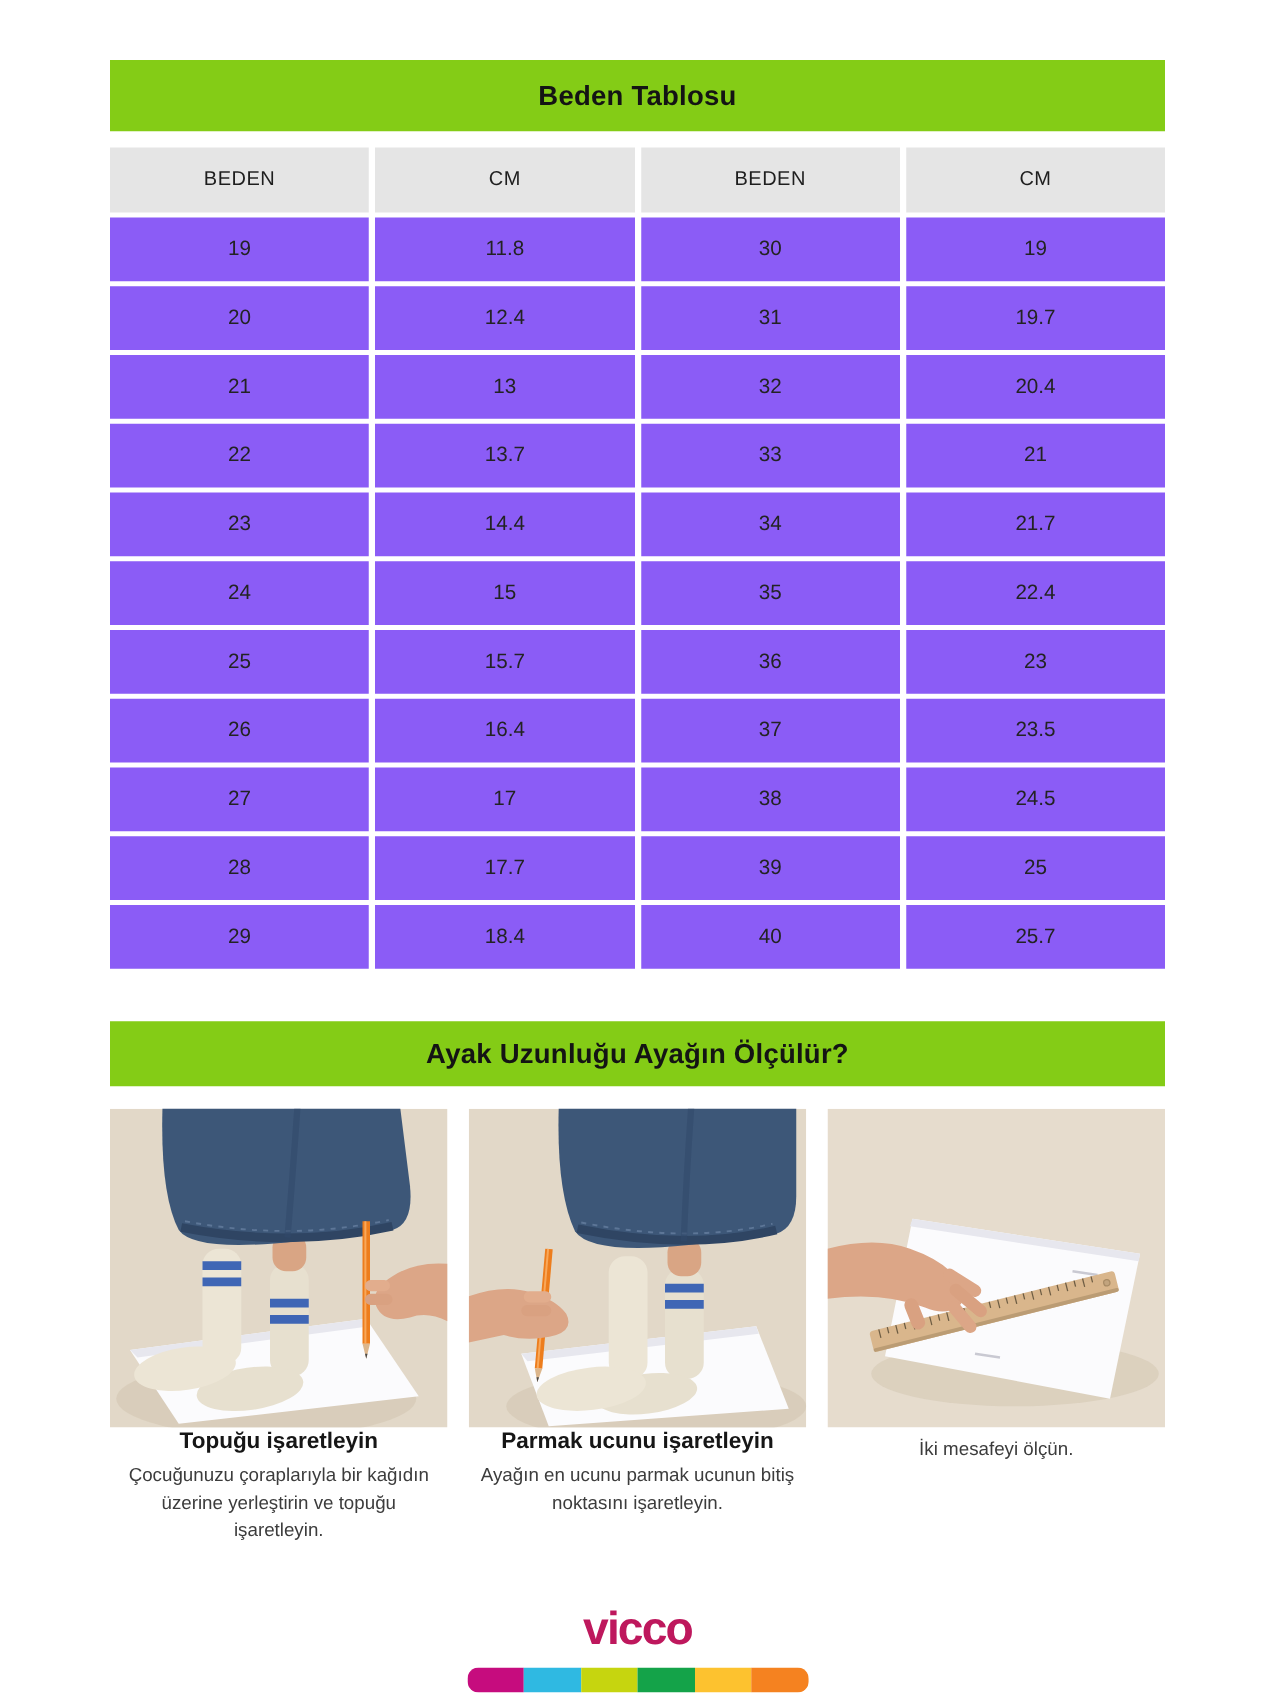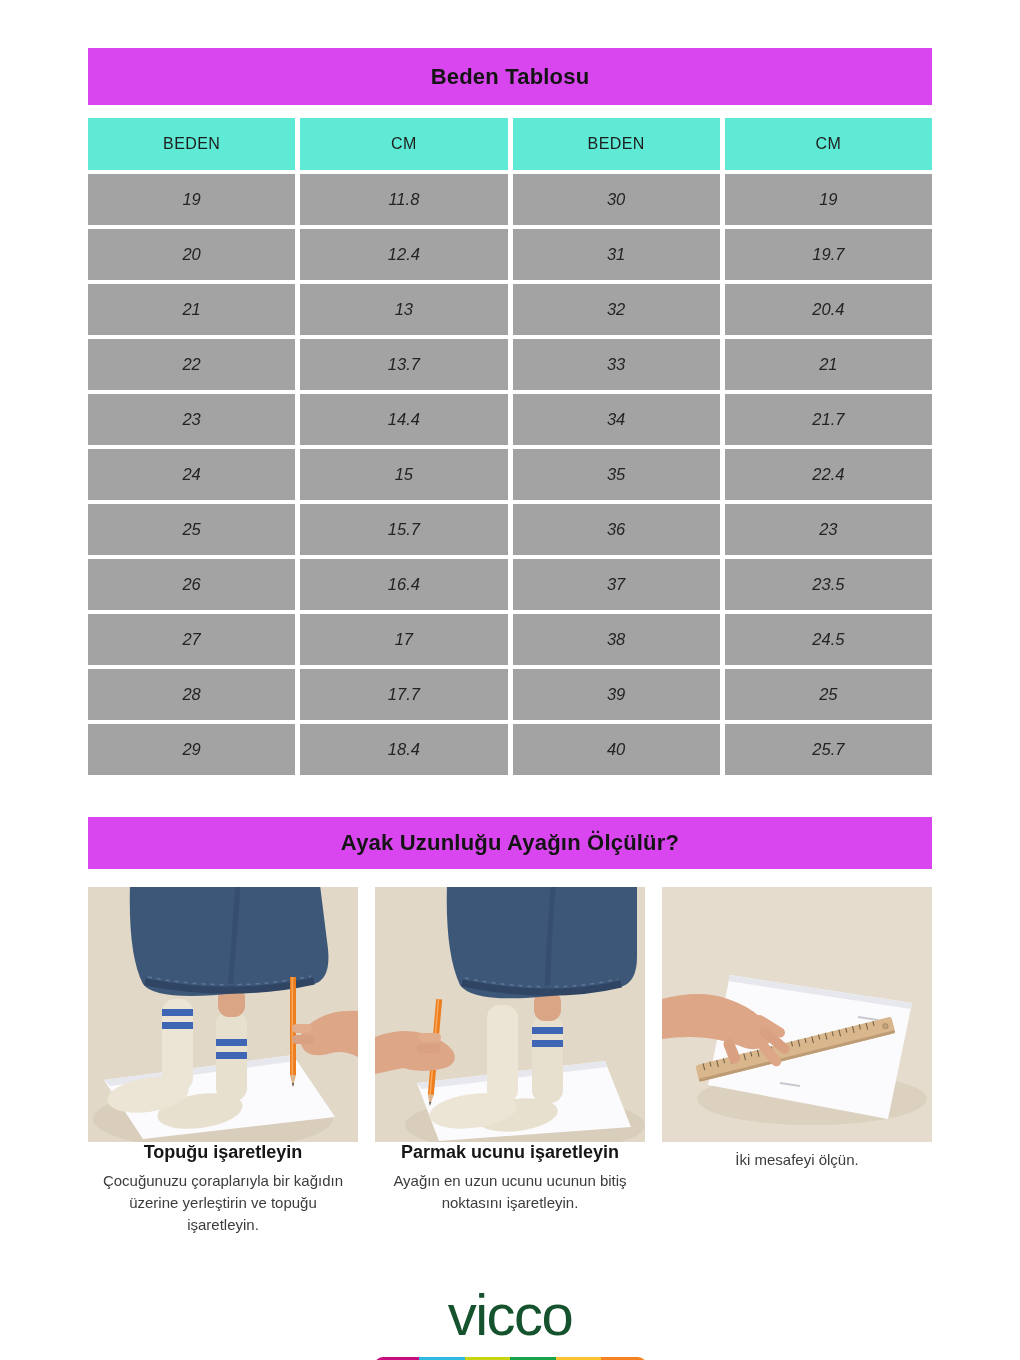--- a/index.html
+++ b/index.html
@@ -1,42 +1,42 @@
 <!DOCTYPE html>
 <html><head>
 <meta charset="utf-8">
 <style>
   * { margin:0; padding:0; box-sizing:border-box; }
   html,body { width:1020px; height:1360px; background:#ffffff; overflow:hidden;
     font-family:"Liberation Sans", sans-serif; }
   .content { width:844px; margin:0 auto; }
 
-  .section-bar { height:57px; margin-top:48px; background:#d946ef;
+  .section-bar { height:57px; margin-top:48px; background:#84cc16;
     display:flex; align-items:center; justify-content:center;
     font-size:22px; font-weight:bold; color:#141414; letter-spacing:.2px; }
 
   .size-table { display:grid; grid-template-columns:repeat(4,1fr);
     column-gap:5px; row-gap:4px; margin-top:13px; }
-  .hcell { background:#5eead4; height:52px; display:flex; align-items:center;
+  .hcell { background:#e5e5e5; height:52px; display:flex; align-items:center;
     justify-content:center; font-size:16px; color:#1e1e1e; letter-spacing:.4px; }
-  .cell { background:#a3a3a3; height:51px; display:flex; align-items:center;
-    justify-content:center; font-size:16.5px; color:#232323;font-style:italic; }
+  .cell { background:#8b5cf6; height:51px; display:flex; align-items:center;
+    justify-content:center; font-size:16.5px; color:#232323; }
 
   .measure-bar { margin-top:42px; height:52px; }
 
   .steps { display:flex; gap:17px; margin-top:18px; }
   .step { width:270px; }
   .step svg { display:block; width:270px; height:255px; }
   .step-title { text-align:center; font-size:18px;
     font-weight:bold; color:#161616; }
   .step-desc { margin-top:7px; text-align:center; font-size:15px;
     line-height:1.45; color:#3c3c3c; padding:0 4px; }
 
   .footer { margin-top:48px; text-align:center; }
-  .brand { font-size:58px; font-weight:normal; color:#14532d;
+  .brand { font-size:37px; font-weight:bold; color:#be185d;
     letter-spacing:-1.5px; line-height:1.1; }
   .color-bar { width:273px; height:20px; margin:10px auto 0; display:flex;
     border-radius:9px; overflow:hidden; }
   .bar-seg { flex:1; }
 </style>
 </head>
 <body>
 
 <div class="content">
 
@@ -123,21 +123,21 @@
           <rect x="58.5" y="112" width="1.6" height="96" fill="#f9a85a"></rect>
           <polygon points="57,208 63,208 60,219" fill="#dcb68c"></polygon>
           <polygon points="59,215 61,215 60,219" fill="#4a4a4a"></polygon>
         </g>
 
         <path d="M0,150 Q28,140 50,147 Q70,153 78,164 Q84,176 70,181 Q48,187 28,181 L0,187 Z" fill="#dca687"></path>
         <rect x="44" y="146" width="22" height="9" rx="4.5" fill="#e2ad8d"></rect>
         <rect x="42" y="157" width="24" height="9" rx="4.5" fill="#d9a181"></rect>
       </svg>
       <div class="step-title">Parmak ucunu işaretleyin</div>
-      <div class="step-desc">Ayağın en uzun ucunu ucunun bitiş noktasını işaretleyin.</div>
+      <div class="step-desc">Ayağın en ucunu parmak ucunun bitiş noktasını işaretleyin.</div>
     </div>
 
     <div class="step">
       <svg viewBox="0 0 270 255">
         <rect width="270" height="255" fill="#e6dccd"></rect>
         <ellipse cx="150" cy="212" rx="115" ry="26" fill="#d2c5af" opacity="0.5"></ellipse>
         <polygon points="68,88 250,116 226,232 46,198" fill="#fbfbfd"></polygon>
         <polygon points="68,88 250,116 249,122 66,94" fill="#e7e7ee"></polygon>
         <line x1="196" y1="130" x2="216" y2="133" stroke="#c9c9d2" stroke-width="2"></line>
         <line x1="118" y1="196" x2="138" y2="199" stroke="#c9c9d2" stroke-width="2"></line>

